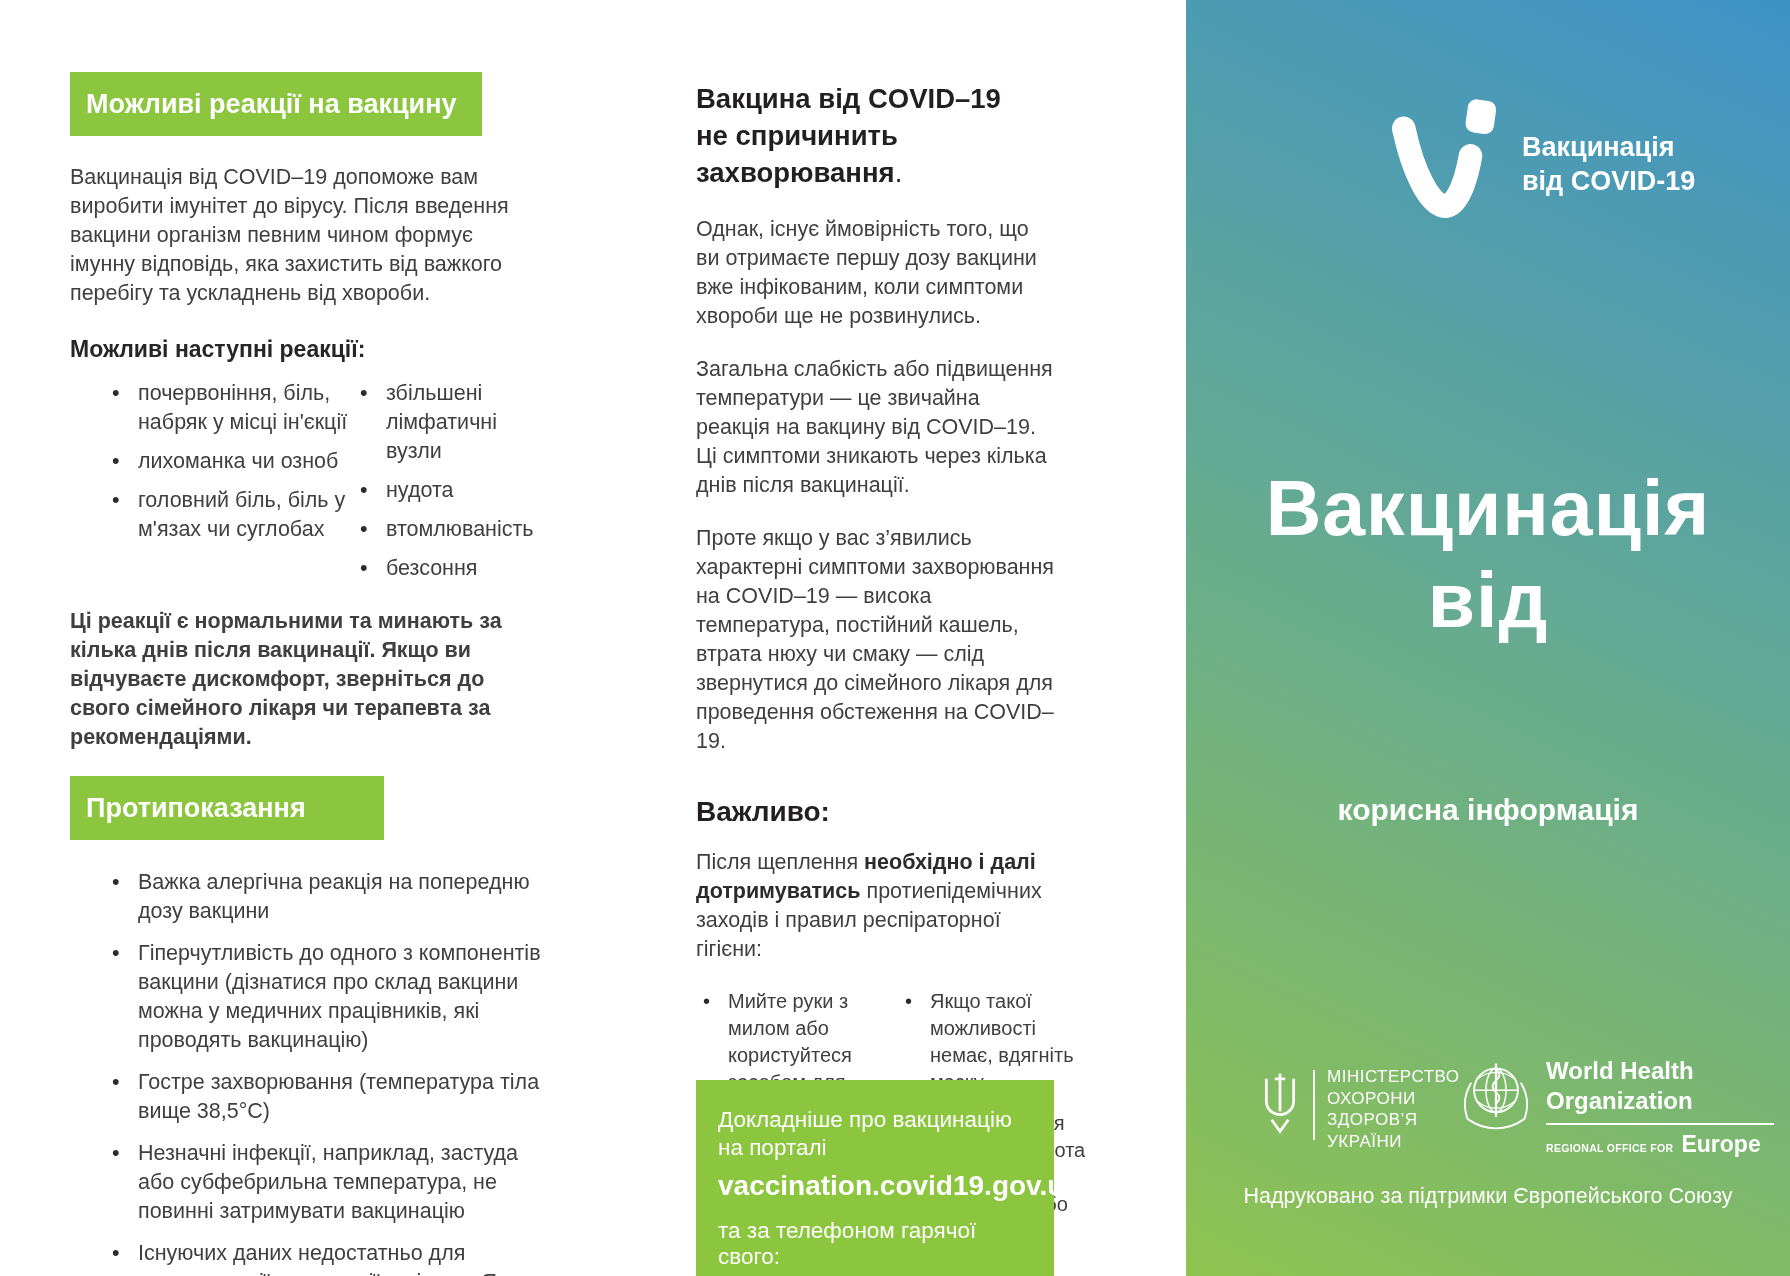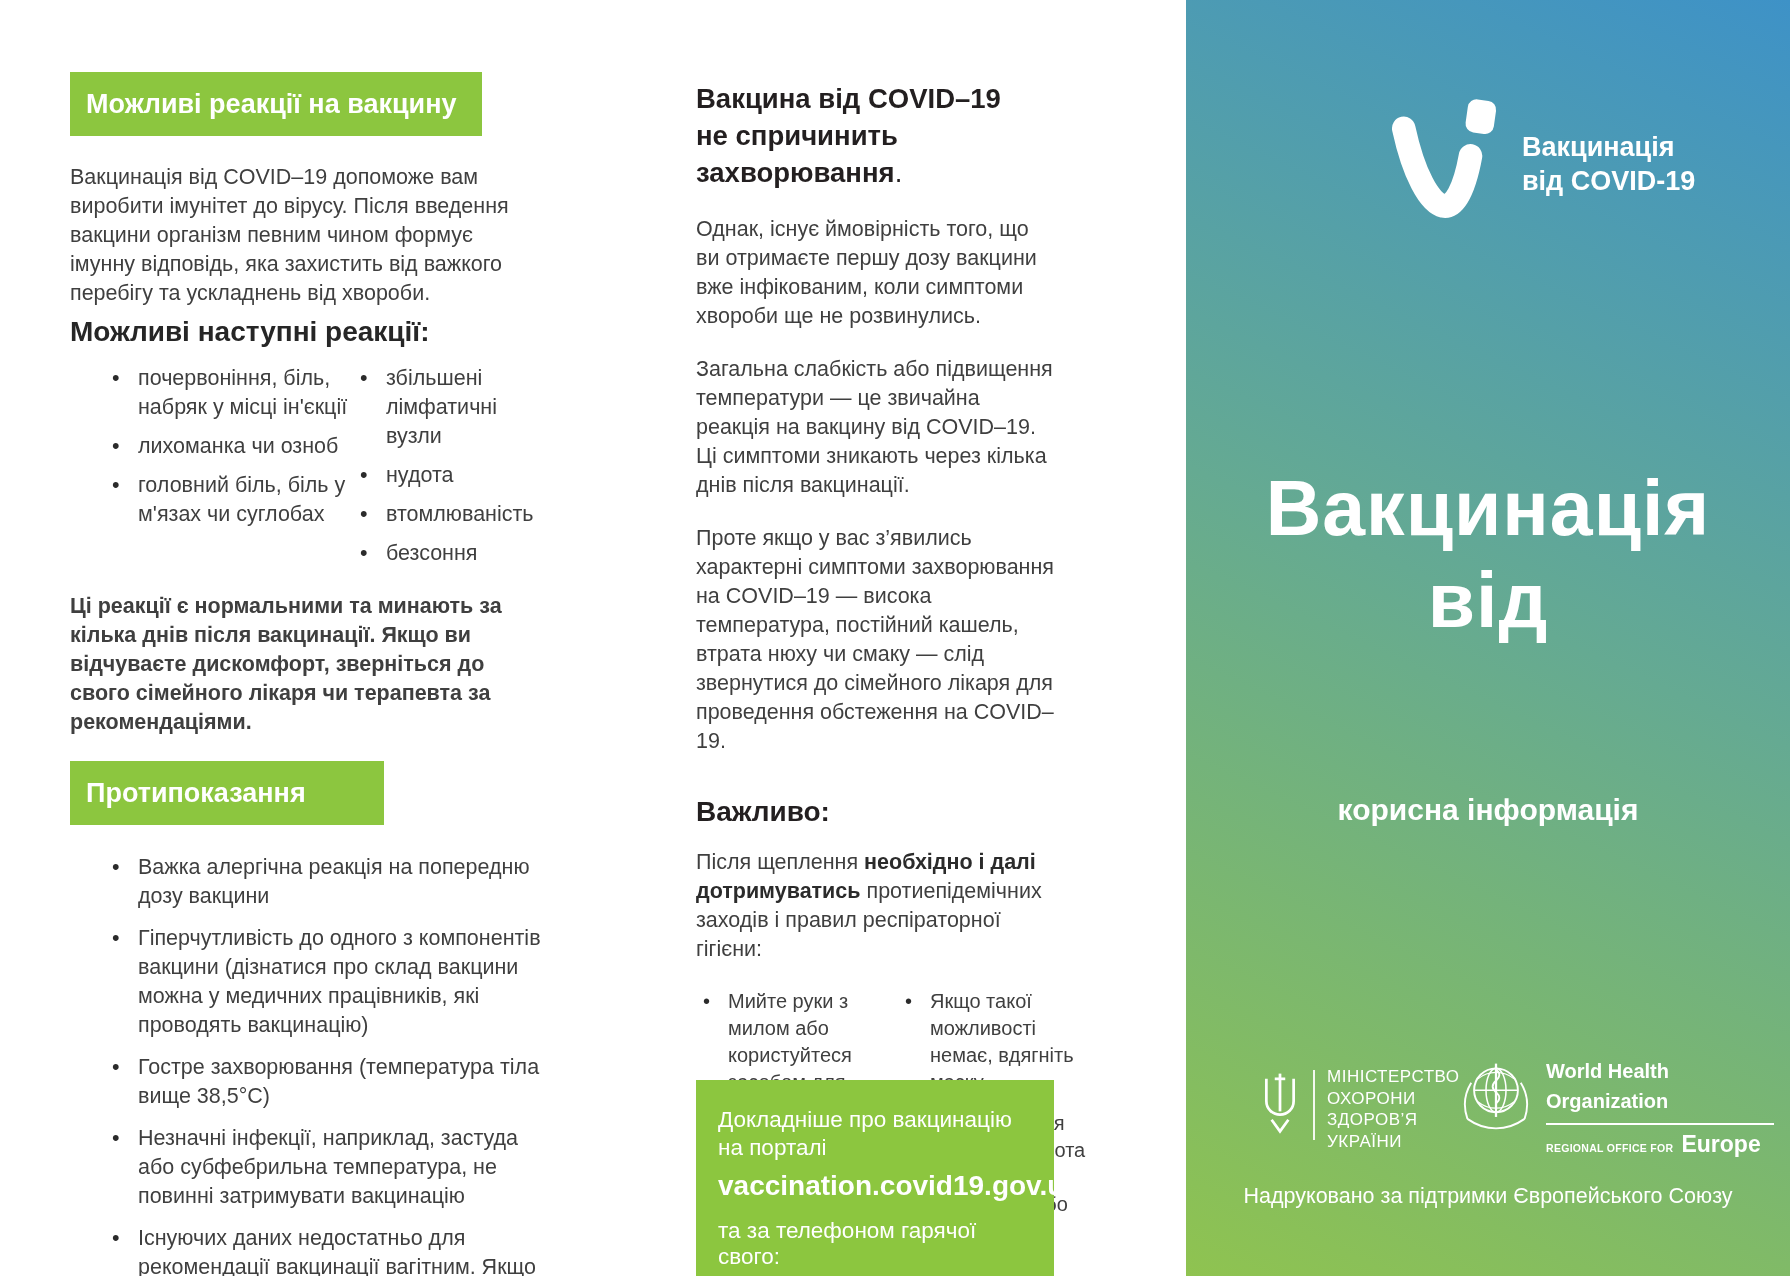--- a/index.html
+++ b/index.html
@@ -8,21 +8,21 @@
   .page { position:relative; width:1790px; height:1276px; background:#ffffff; overflow:hidden; }
 
   
   .col-left { position:absolute; left:70px; top:72px; width:482px; }
   .green-bar { background:#8CC63F; color:#ffffff; font-weight:700; font-size:27px;
                display:flex; align-items:center; padding-left:16px; height:64px; }
   .bar1 { width:412px; }
   .bar2 { width:314px; margin-top:24px; }
   .body-txt { color:#3F3F3F; font-size:21.5px; line-height:29px; }
   .intro { margin-top:27px; width:474px; }
-  .subhead { margin-top:8px; font-size:28px; font-weight:700; color:#262626; }
+  .subhead { margin-top:28px; font-size:23px; font-weight:700; color:#262626; }
   .blist { list-style:none; }
   .blist li { display:flex; margin-bottom:10px; color:#3F3F3F; font-size:21.5px; line-height:29px; }
   .blist .dot { flex:0 0 26px; color:#2b2b2b; }
   .two-col { display:flex; margin-top:16px; margin-left:42px; }
   .lcol1 { flex:0 0 238px; }
   .lcol2 { flex:0 0 192px; margin-left:10px; }
   .outro { margin-top:14px; width:474px;font-weight:bold; }
   .contra-list { margin-top:28px; margin-left:42px; width:440px; }
   .contra-list li { margin-bottom:13px; }
 
@@ -55,21 +55,21 @@
                font-size:77px; line-height:92px; font-weight:700; letter-spacing:1px; }
   .subtitle { position:absolute; left:0; top:793px; width:100%; text-align:center;
               font-size:30px; font-weight:700; }
   .ministry { position:absolute; left:73px; top:1066px; display:flex; align-items:flex-start; }
   .ministry svg { width:42px; height:66px; margin-top:4px; }
   .min-divider { width:2px; height:70px; background:rgba(255,255,255,.9); margin:4px 12px 0 12px; }
   .min-text { font-size:17px; line-height:21.5px; letter-spacing:.5px; font-weight:400; }
   .who { position:absolute; left:270px; top:1056px; display:flex; align-items:flex-start; }
   .who svg { width:80px; height:80px; }
   .who-text { margin-left:10px; }
-  .who-name { font-size:20px; line-height:30px; font-weight:700; }
+  .who-name { font-size:24px; line-height:30px; font-weight:700; }
   .who-rule { border-top:2px solid #ffffff; margin:7px 0 6px 0; width:228px; }
   .who-region { display:flex; align-items:baseline; }
   .who-region .small { font-size:10.5px; font-weight:700; letter-spacing:.3px; }
   .who-region .eur { font-size:23px; font-weight:700; margin-left:8px; }
   .panel-footer { position:absolute; left:0; top:1184px; width:100%; text-align:center; font-size:21.5px; }
 </style>
 </head>
 <body>
 
 <div class="page">

